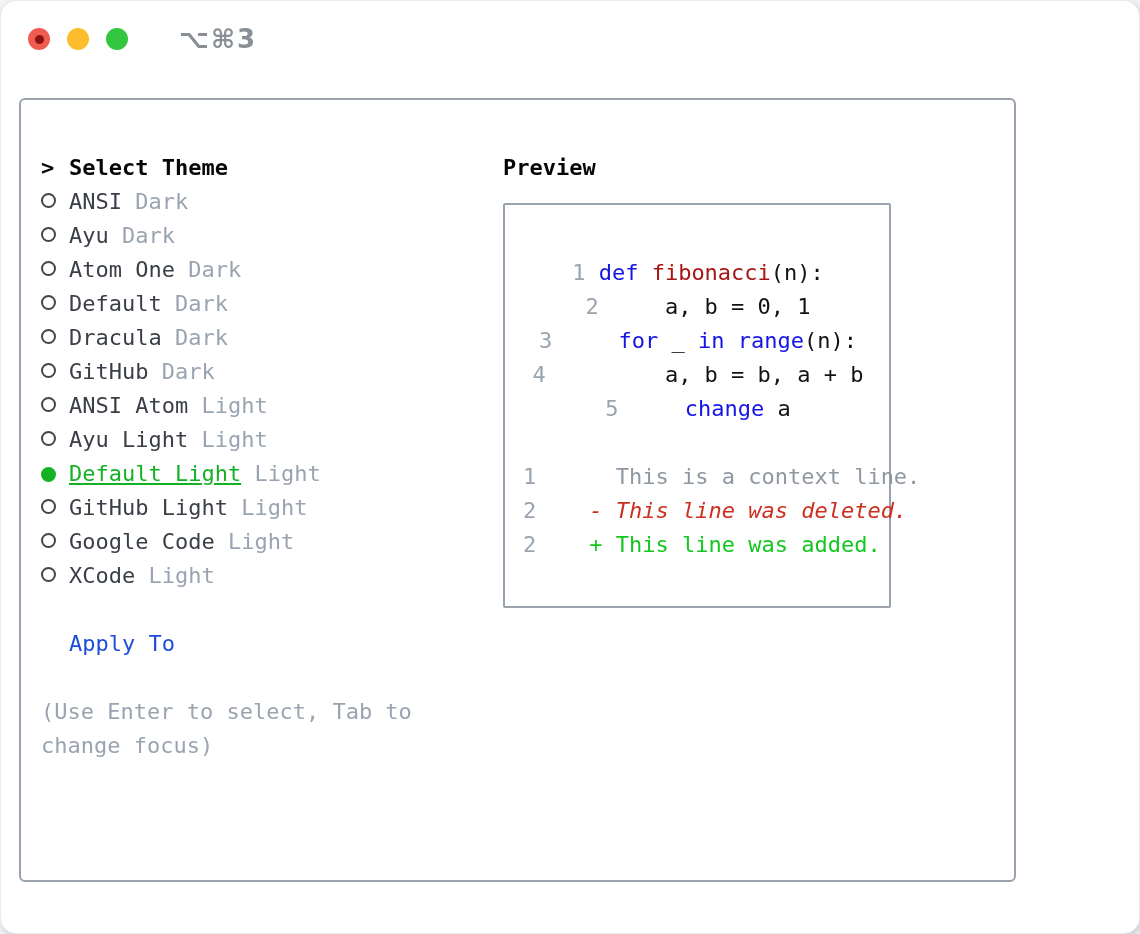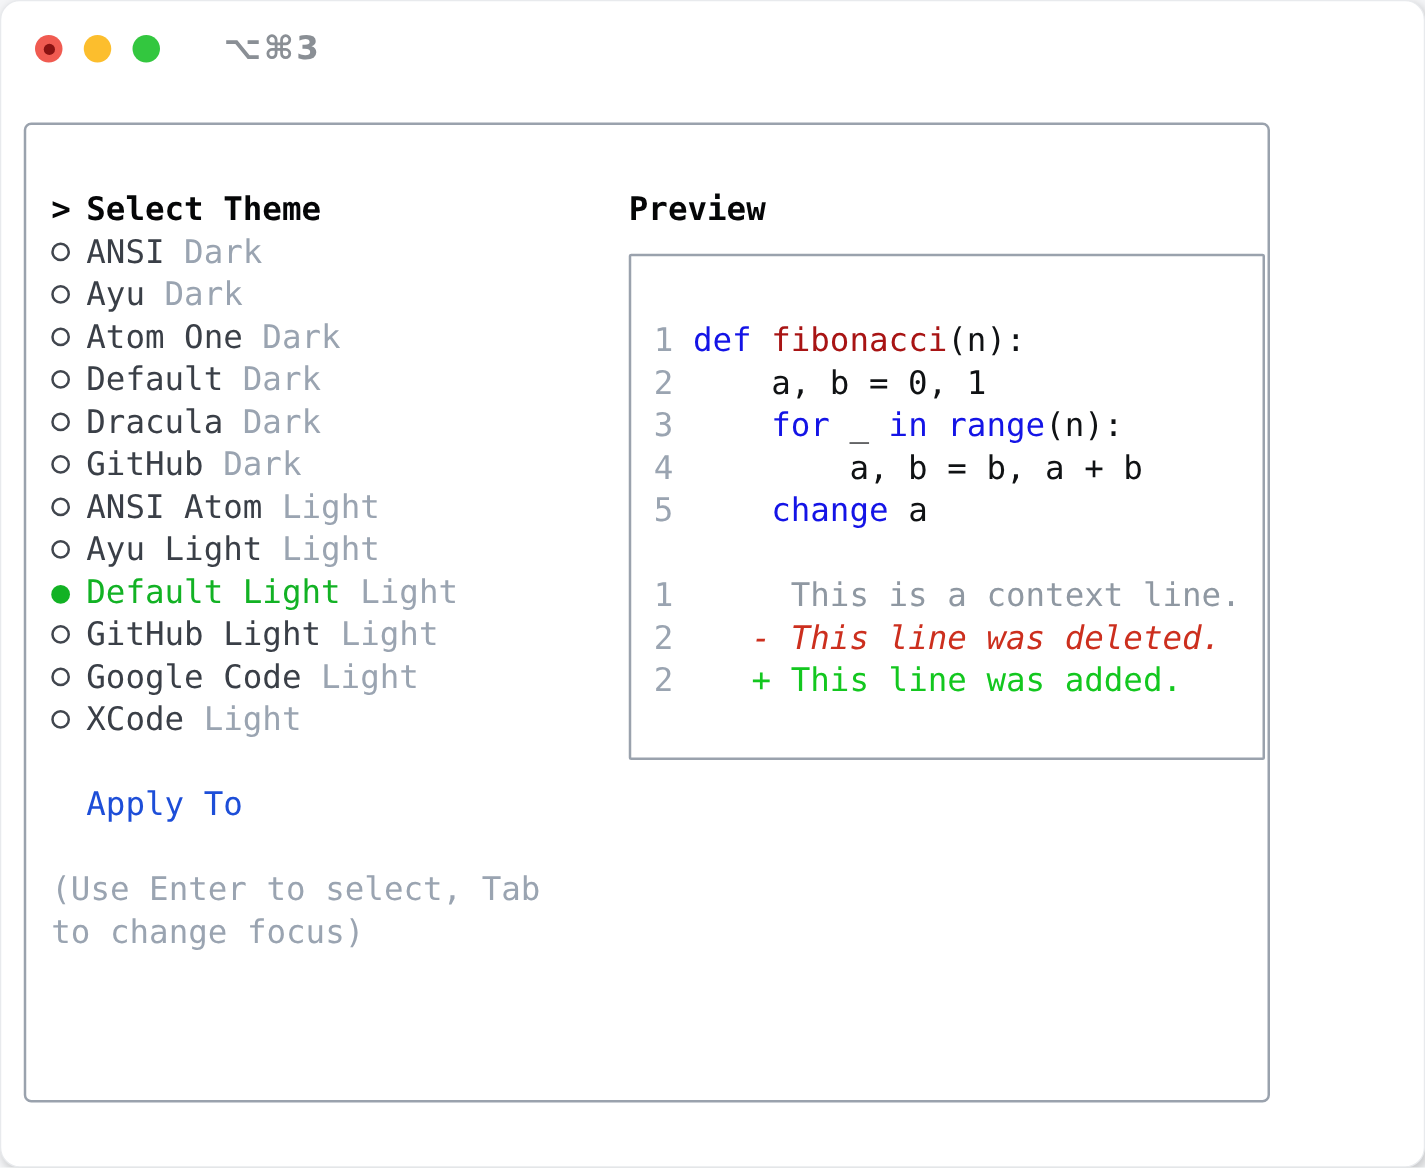--- a/index.html
+++ b/index.html
@@ -15,42 +15,42 @@
   .light.red{background:#f05b51;}
   .light.red .dot{width:9px;height:9px;border-radius:50%;background:#8a1312;}
   .light.yellow{background:#fcbe2d;}
   .light.green{background:#33c73f;}
   .win-title{margin-left:34px;font-family:"DejaVu Sans", sans-serif;font-size:26px;font-weight:bold;color:#8a8f95;letter-spacing:2px;}
   
   .panel{
     position:absolute;left:18px;top:97px;width:997px;height:784px;
     border:2px solid #9aa2ad;border-radius:6px;background:#fff;box-sizing:border-box;
   }
-  .left-col{position:absolute;left:20px;top:51px;width:404px;font-size:26px;line-height:34px;color:#3a3f47;}
+  .left-col{position:absolute;left:20px;top:51px;width:404px;font-size:22px;line-height:34px;color:#3a3f47;}
   .row{white-space:nowrap;height:34px;}
   .marker{display:inline-block;width:28px;}
   .prompt{font-weight:bold;color:#050607;}
   .header-label{font-weight:bold;color:#050607;}
   .circle{display:inline-block;border-radius:50%;}
   .circle.outline{width:11px;height:11px;border:2px solid #41464e;vertical-align:1px;}
   .circle.filled{width:15px;height:15px;background:#12b224;vertical-align:-1px;}
   .theme-name{color:#3a3f47;}
-  .theme-name.sel{color:#12b224;}
+  .theme-name.sel{color:#12b224;text-decoration:underline;}
   .variant{color:#9aa4b1;}
   .spacer{height:34px;}
   .apply-label{color:#1d4ed8;}
   .option-label{color:#3a3f47;}
   .option-label.sel{color:#12b224;}
   .hint{margin-top:34px;width:398px;white-space:normal;color:#9aa4b1;word-break:normal;}
   
-  .right-col{position:absolute;left:482px;top:51px;font-size:26px;line-height:34px;}
+  .right-col{position:absolute;left:482px;top:51px;font-size:22px;line-height:34px;}
   .preview-title{font-weight:bold;color:#050607;height:34px;}
   .preview-box{
-    margin-top:18px;width:509px;height:405px;border:2px solid #9aa2ad;border-radius:2px;
-    background:#fff;box-sizing:border-box;padding:51px 16px 0 18px;
+    margin-top:18px;width:388px;height:405px;border:2px solid #9aa2ad;border-radius:2px;
+    background:#fff;box-sizing:border-box;padding:51px 16px 0 18px;text-align:center;
   }
   .pline{white-space:pre;height:34px;}
   .num{color:#9aa4b1;}
   .kw{color:#1414e6;}
   .fn{color:#a81414;}
   .plain{color:#101214;}
   .ctx{color:#8f98a2;}
   .del{color:#cc2f1e;font-style:italic;}
   .add{color:#13c71f;}
 </style>

